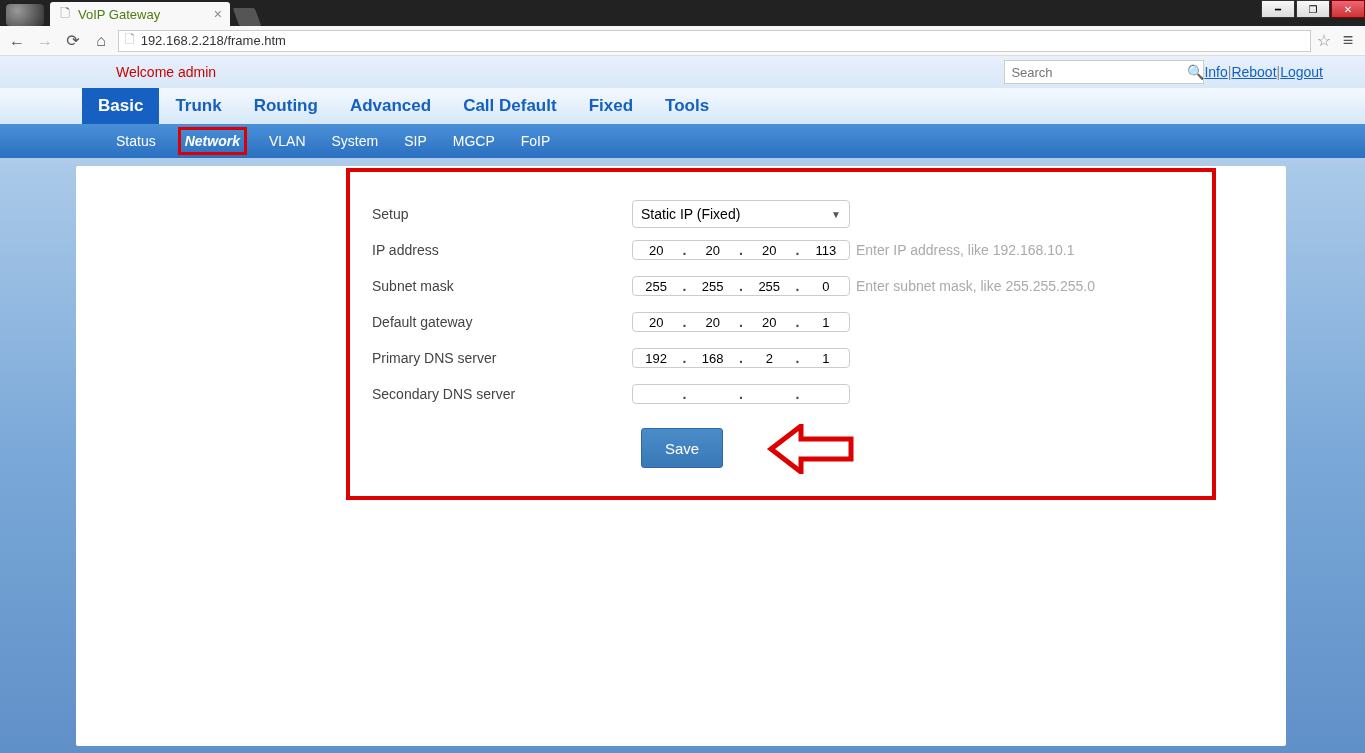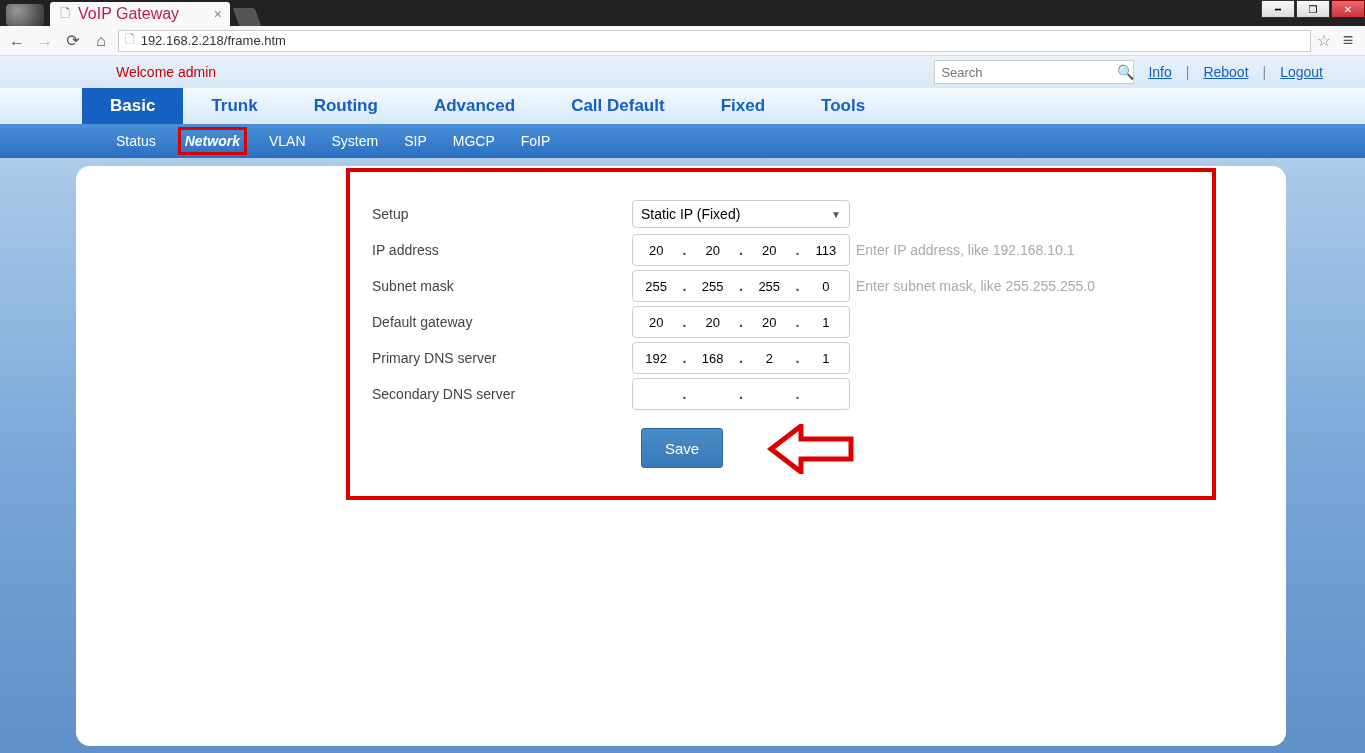--- a/index.html
+++ b/index.html
@@ -7,62 +7,62 @@
 
 
 .browser-window-controls { position: absolute; right: 0; top: 0; display: flex; z-index: 100; }
 .browser-window-controls > div { width: 34px; height: 18px; border: 1px solid #333; margin-left: 1px; background: linear-gradient(#f8f8f8,#dcdcdc); display:flex; align-items:center; justify-content:center; font-size:10px; cursor:pointer; }
 .browser-window-controls .close { background: linear-gradient(#e67,#c33); color:#fff; border-color:#800; }
 
 .tab-strip { height: 26px; background: #222; display: flex; align-items: flex-end; padding-left: 50px; }
 .app-icon { position:absolute; left:6px; top:4px; width:38px; height:22px; background:#555 radial-gradient(circle at 30% 30%, #999, #333); border-radius:4px; }
 .browser-tab { background: #f8f8f8; height: 24px; min-width: 180px; display: flex; align-items:center; padding: 0 8px; border-top-left-radius: 3px; border-top-right-radius: 3px; position: relative; cursor:pointer; }
 .browser-tab .favicon { width:14px; text-align:center; color:#666; font-size:12px; margin-right:6px; }
-.browser-tab .tab-title { flex:1; font-size:16px; color:#be185d; }
+.browser-tab .tab-title { flex:1; font-size:13px; color:#4d7c0f; }
 .browser-tab .tab-close { color:#888; font-size:14px; cursor:pointer; }
 .new-tab { width:22px; height:18px; background:#555; margin-left:6px; transform: skewX(20deg); border-radius:2px; cursor:pointer;}
 
 .url-bar-row { height: 30px; background: #f8f8f8; border-bottom:1px solid #ddd; display:flex; align-items:center; padding: 0 6px; gap:6px; }
 .nav-btn { width:22px; height:22px; display:flex; align-items:center; justify-content:center; color:#555; cursor:pointer; font-size:16px; }
 .nav-btn.disabled { color:#bbb; cursor:default; }
 .url-box { flex:1; height:22px; border:1px solid #ccc; background:#fff; display:flex; align-items:center; padding:0 6px; font-size:13px; color:#333; }
 .url-box .page-icon { color:#999; margin-right:6px; font-size:12px; }
 .star-btn { color:#888; cursor:pointer; font-size:16px; }
 .menu-btn { width:22px; color:#555; cursor:pointer; text-align:center; font-size:18px; }
 
 
 .page { position: absolute; top:56px; left:0; right:0; bottom:0; background: linear-gradient(to bottom, #d6e8f5, #a8c8e8 120px, #7aa8d8 400px, #6090c8); overflow:hidden; }
 
 .header-bar { height: 32px; background: linear-gradient(#e8f0fb,#d8e8f8); display:flex; align-items:center; padding: 0 16px 0 116px; }
 .welcome { color:#cc0000; font-size:14px; }
-.header-right { margin-left:auto; display:flex; align-items:center; gap:14px; padding-right:26px; }
+.header-right { margin-left:auto; display:flex; align-items:center; padding-right:26px; }
 .search-box { width: 200px; height:24px; border:1px solid #ccc; background:#fff; display:flex; align-items:center; padding:0 6px; }
 .search-box input { border:none; outline:none; flex:1; font-size:13px; }
 .search-box .search-icon { color:#999; font-size:14px; cursor:pointer; }
 .header-link { color:#1560c0; text-decoration: underline; cursor:pointer; font-size:14px; }
 .header-sep { color:#888; }
 
 .main-nav { height: 36px; background: linear-gradient(#f4f9ff,#d6e8f8); display:flex; align-items:stretch; padding-left: 82px; }
-.main-nav .main-item { padding: 0 28px; display:flex; align-items:center; color:#1560c0; font-weight:bold; font-size:17px; cursor:pointer; }
+.main-nav .main-item { padding: 0 16px; display:flex; align-items:center; color:#1560c0; font-weight:bold; font-size:17px; cursor:pointer; }
 .main-nav .main-item.active { background:#1560c0; color:#fff; }
 
 .sub-nav { height: 34px; background: linear-gradient(#4a90d8,#2a70c0); display:flex; align-items:center; padding-left: 112px; gap: 18px; }
 .sub-nav .sub-item { color:#fff; font-size:14px; cursor:pointer; padding:3px 4px; }
 .sub-nav .sub-item.active { font-style:italic; font-weight:bold; border: 3px solid #d00; }
 
-.content-panel { position:absolute; left:76px; top:110px; width:1210px; height:580px; background:#fff; border-radius:14px; }
+.content-panel { position:absolute; left:76px; top:110px; width:1210px; height:580px; background:#fff; border-radius:2px; }
 
 .red-box { position:absolute; left:270px; top:2px; width:870px; height:332px; border: 4px solid #d00; }
 
 .form-area { position:absolute; left:296px; top:30px; width: 820px; }
 .form-row { display:flex; align-items:center; height: 36px; }
 .form-label { width: 260px; color:#444; font-size:14px; }
 .select-box { width: 218px; height:28px; border:1px solid #ccc; border-radius:4px; display:flex; align-items:center; padding:0 8px; background:#fff; cursor:pointer; justify-content:space-between; }
 .select-box .caret { font-size:10px; color:#555; }
-.ip-input { width: 218px; height:32px; border:1px solid #ccc; border-radius:4px; background:#fff; display:flex; align-items:center; justify-content: space-around; }
+.ip-input { width: 218px; height:20px; border:1px solid #ccc; border-radius:4px; background:#fff; display:flex; align-items:center; justify-content: space-around; }
 .ip-input .octet { width:40px; border:none; outline:none; text-align:center; font-size:13px; }
 .ip-input .dot { color:#444; font-weight:bold; }
 .hint { color:#aaa; font-size:14px; margin-left: 6px; }
 
 .save-btn { position:absolute; left:565px; top:262px; width:82px; height:40px; background: linear-gradient(#4a8cc8,#3a78b8); color:#fff; border:1px solid #2a68a8; border-radius:3px; display:flex; align-items:center; justify-content:center; font-size:15px; cursor:pointer; }
 
 .arrow-highlight { position:absolute; left:690px; top:258px; pointer-events:none; }
 </style>
 </head>
 <body>

